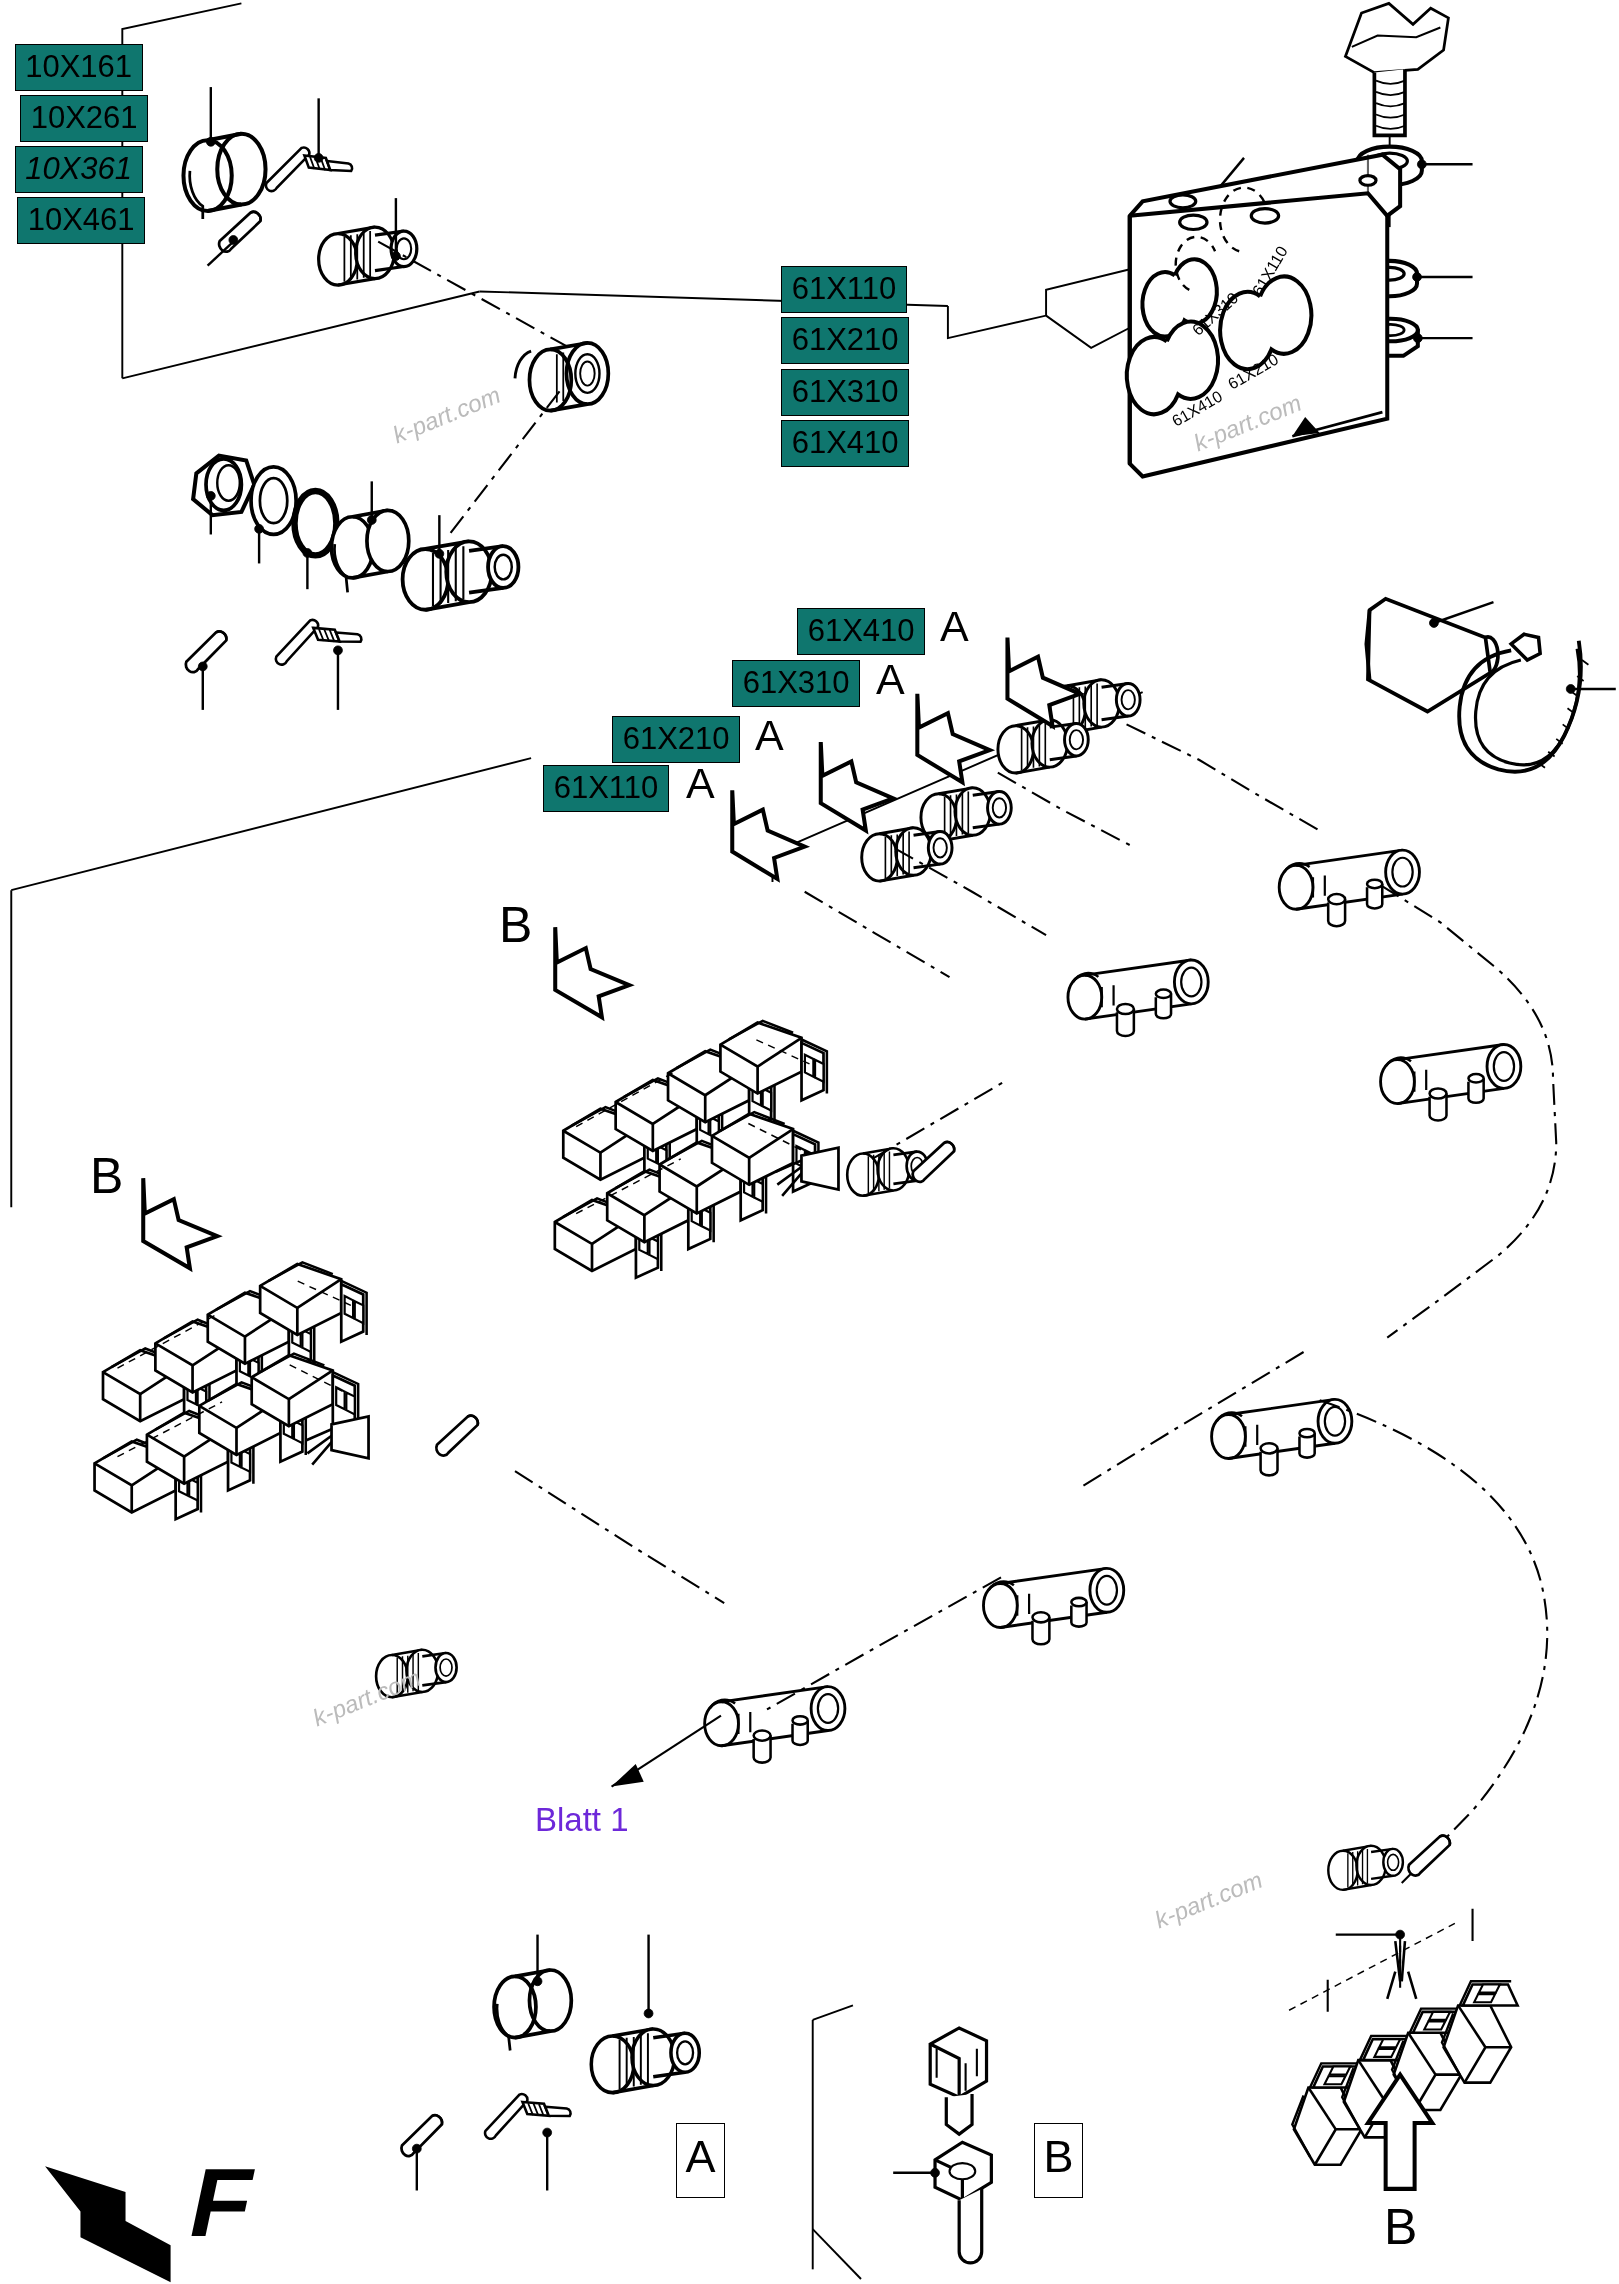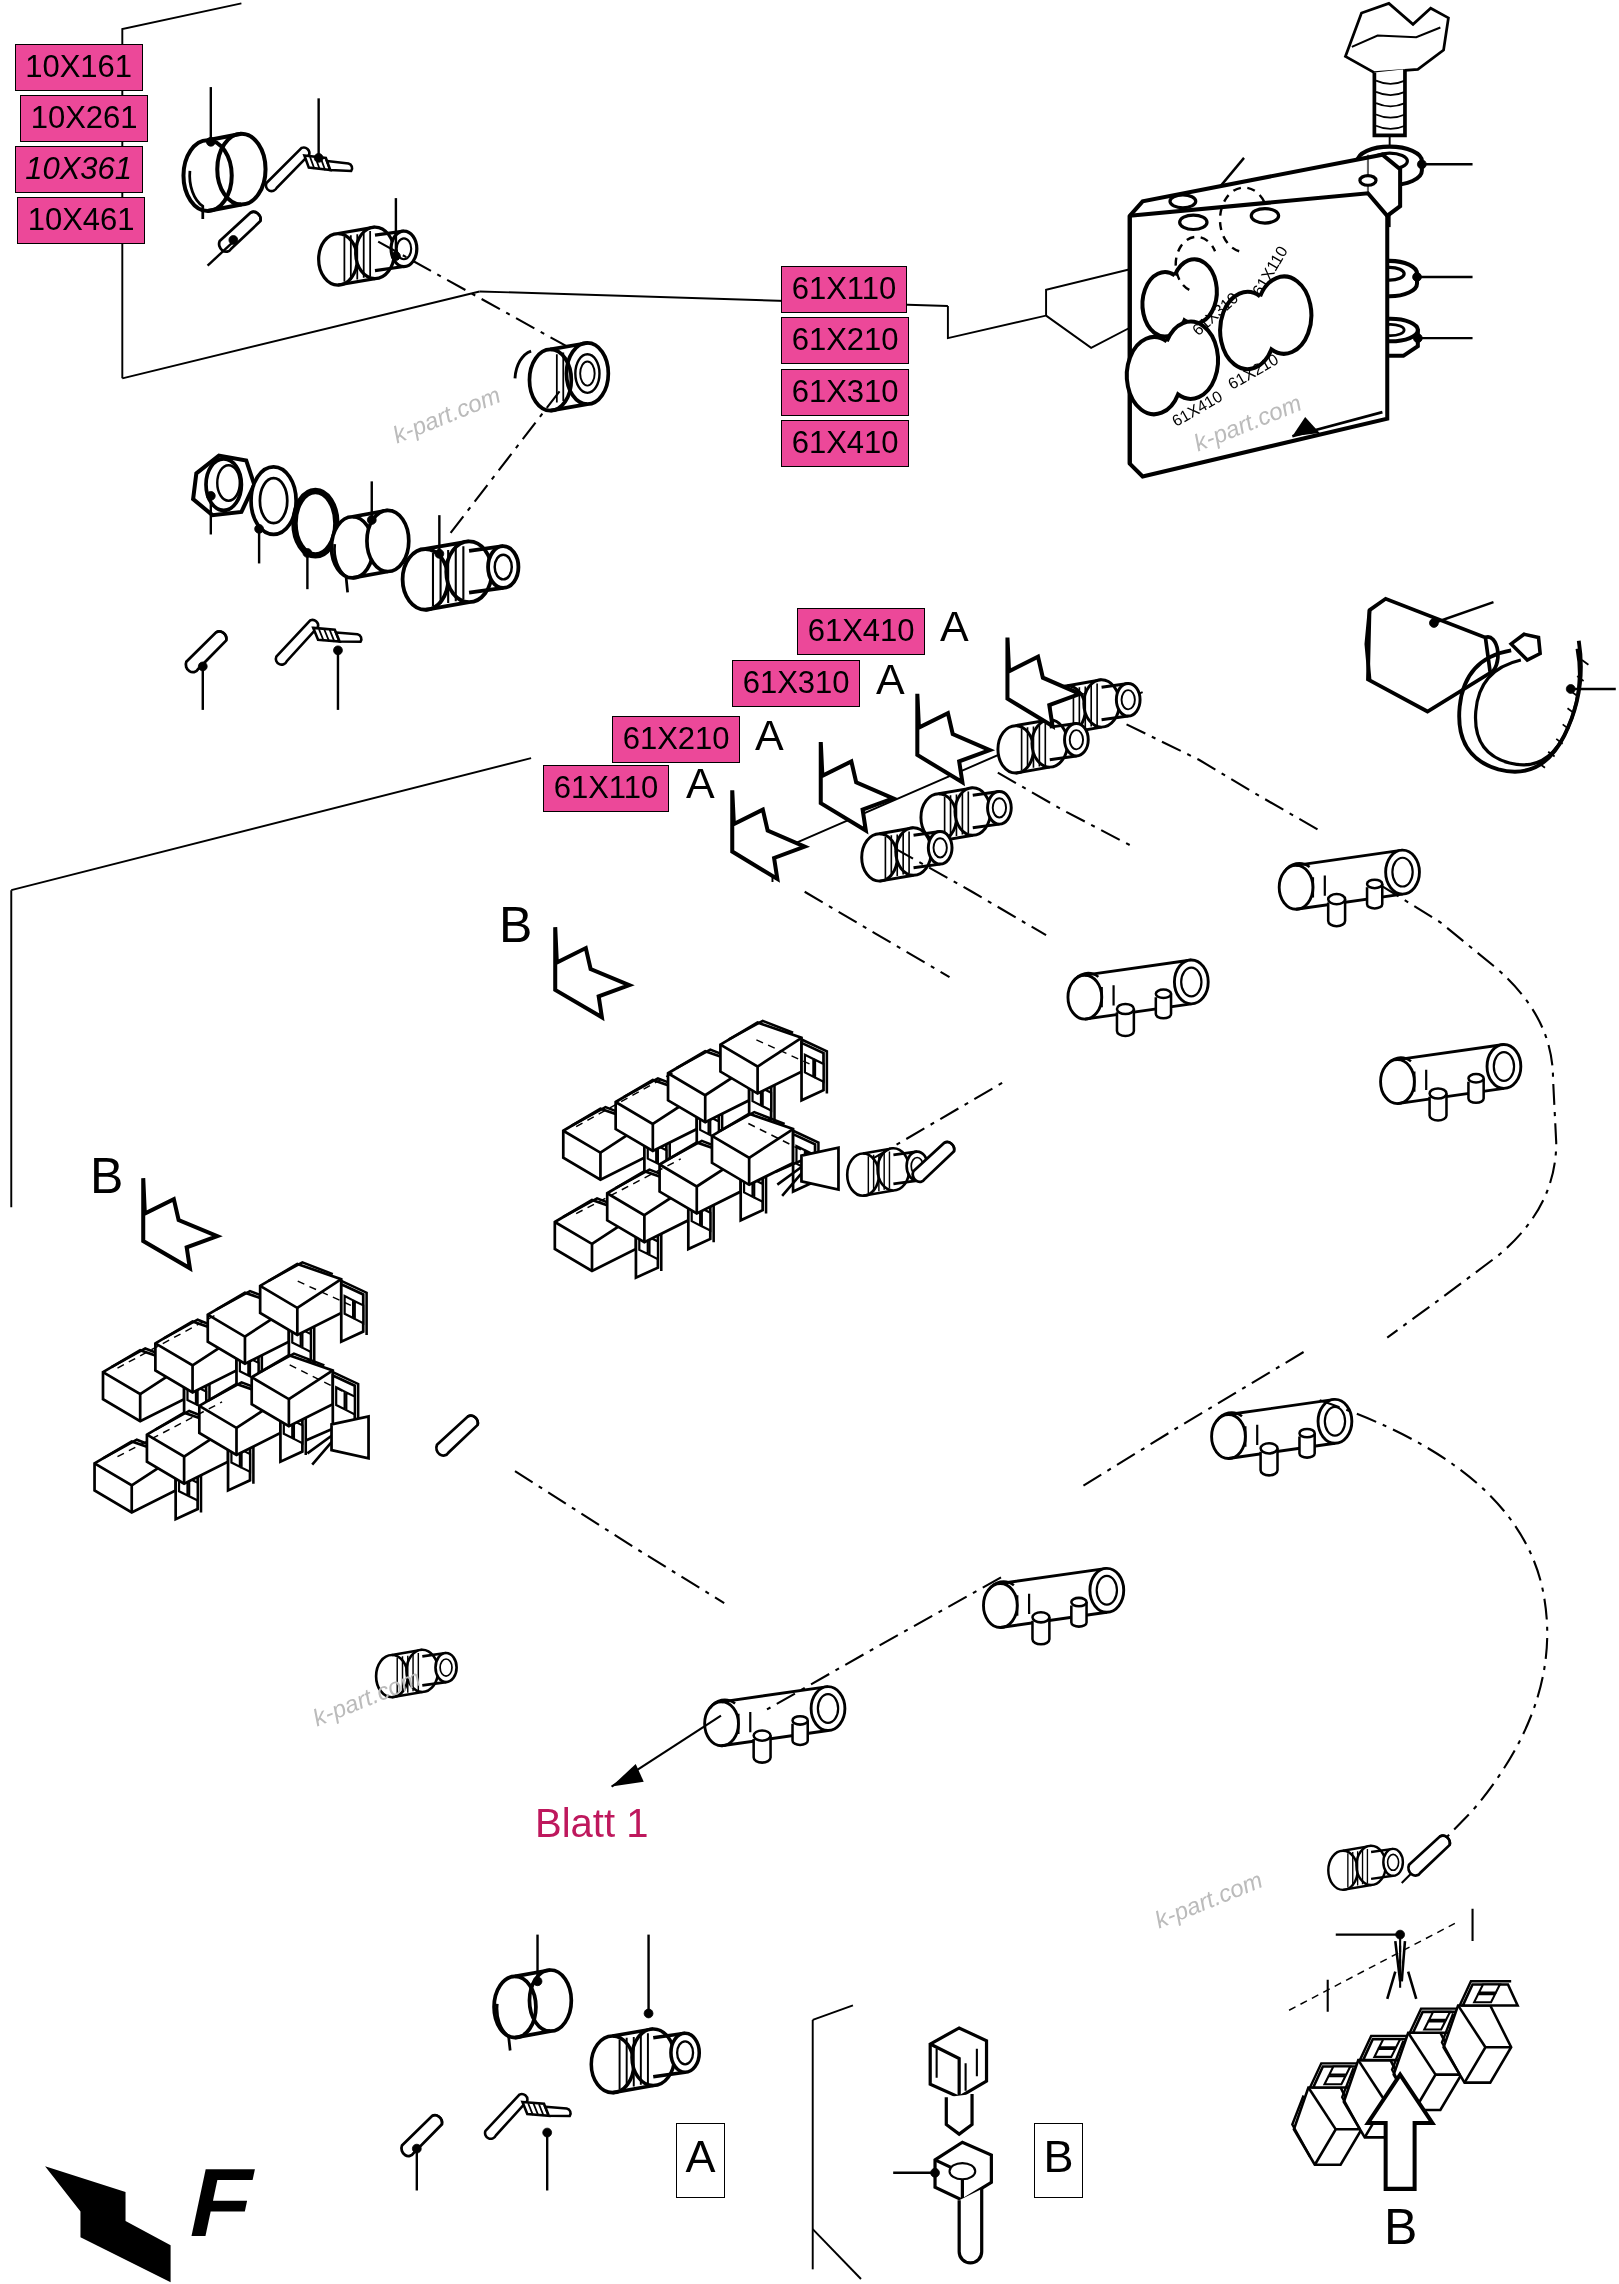--- a/index.html
+++ b/index.html
@@ -1,32 +1,32 @@
 <!DOCTYPE html>
 <html style="font-size:13px"><head>
 <meta charset="utf-8">
 <style>
   html,body{margin:0;padding:0;background:#fff;}
   body{font-family:"Liberation Sans",sans-serif;}
   #stage{position:relative;width:1619px;height:2284px;background:#fff;overflow:hidden;}
   #art{position:absolute;left:0;top:0;width:1619px;height:2284px;}
-  .lbl{position:absolute;border:1.6px solid #000;background:#ec4899;
+  .lbl{position:absolute;border:1.6px solid #000;background:#0f766e;
        font-family:"Liberation Sans",sans-serif;font-size:31px;line-height:1;
        padding:6.4px 9.7px 8px 9.7px;white-space:nowrap;color:#000;}
   .mk{position:absolute;font-family:"Liberation Sans",sans-serif;font-size:43px;color:#000;line-height:1;}
   .mkbig{position:absolute;font-family:"Liberation Sans",sans-serif;font-size:50px;color:#000;line-height:1;}
   .legendbox{position:absolute;border:1.6px solid #000;background:#fff;
        font-family:"Liberation Sans",sans-serif;font-size:45px;line-height:1;
        width:47px;height:63px;text-align:center;padding-top:9.7px;color:#000;}
   .wm{position:absolute;font-family:"Liberation Sans",sans-serif;color:#bbb;
       font-size:24px;font-style:italic;white-space:nowrap;}
   .fletter{position:absolute;font-family:"Liberation Sans",sans-serif;
       font-weight:bold;font-size:97px;line-height:1;color:#000;
       transform:skewX(-12deg);}
-  .blatt{position:absolute;font-size:40px;color:#be185d;text-align:center;}
+  .blatt{position:absolute;font-size:33px;color:#6d28d9;text-align:center;}
   .tiny{position:absolute;font-size:16px;color:#000;white-space:nowrap;}
 </style>
 </head>
 <body>
 
 <div id="stage">
 
   <svg id="art" viewBox="0 0 2012 2838">
     <defs>
       <g id="conn">

